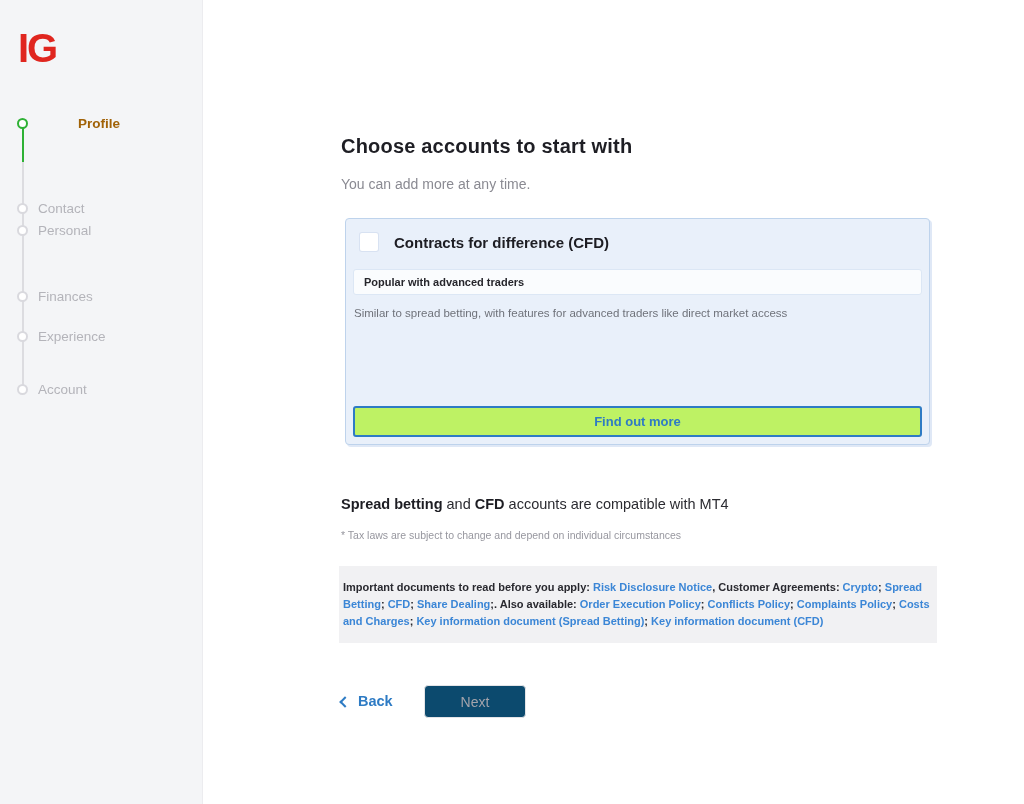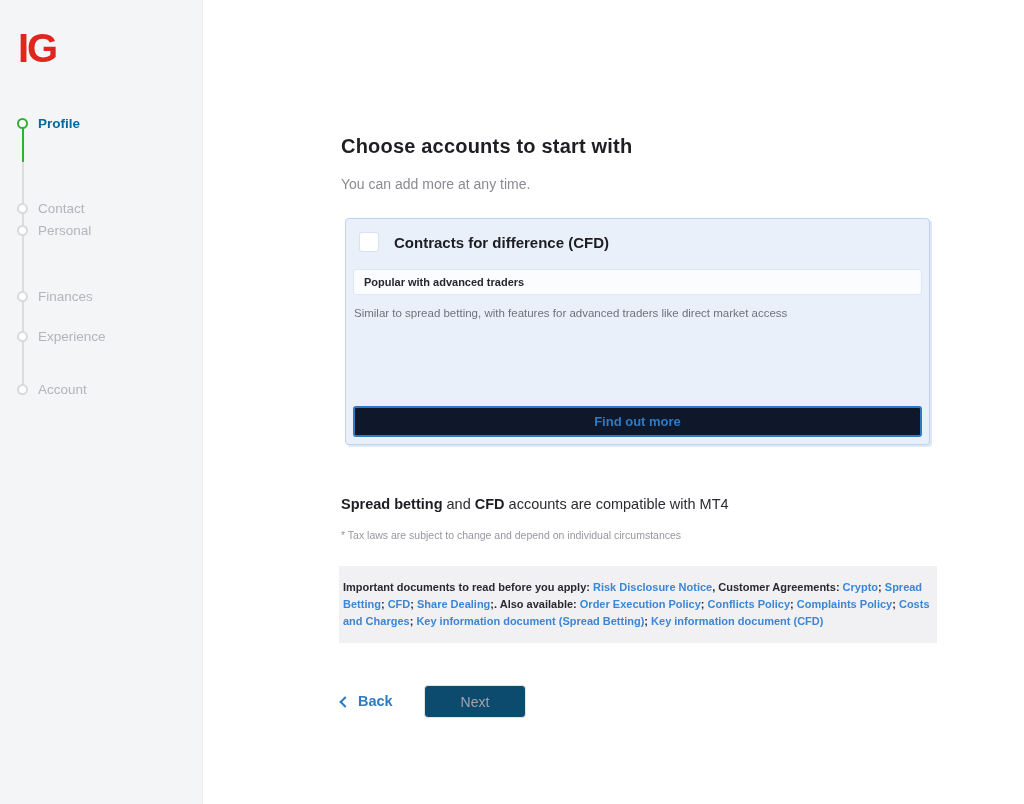--- a/index.html
+++ b/index.html
@@ -32,21 +32,21 @@
     position: absolute; left: 17px;
     display: flex; align-items: center; gap: 10px;
     height: 16px;
   }
   .step .dot {
     width: 11px; height: 11px; border-radius: 50%;
     background: #ffffff; border: 2px solid #d9d9de; flex: 0 0 auto;
   }
   .step .lbl { font-size: 13.5px; color: #b4b4ba; white-space: nowrap; }
   .step.active .dot { border-color: #2eb135; }
-  .step.active .lbl { color: #0369a1; font-weight: 700; }
+  .step.active .lbl { color: #a16207; font-weight: 700; margin-left: 40px; }
   .step-0 { top: 115px; } .step-1 { top: 178px; margin-top: 22px; } .step-2 { top: 222px; }
   .step-3 { top: 288px; } .step-4 { top: 328px; } .step-5 { top: 381px; }
 
   
   .main { position: absolute; left: 341px; top: 0; width: 600px; height: 804px; }
   .page-title {
     position: absolute; left: 0; top: 135px;
     font-size: 20px; font-weight: 700; color: #1e1e24; letter-spacing: .2px;
   }
   .page-subtitle {
@@ -77,21 +77,21 @@
     background: #fafcfe;
     border: 1px solid #dce7f5;
     border-radius: 3px;
     padding: 6px 10px;
     font-size: 11px; font-weight: 700; color: #26262c;
   }
   .cfd-desc { margin-top: 12px; padding-left: 1px; font-size: 11.5px; color: #6f727a; }
   .cfd-cta {
     margin-top: auto;
     width: 100%; height: 31px;
-    background: #0f172a;
+    background: #bef264;
     border: 2px solid #2e7bc4; border-radius: 3px;
     color: #2e7bc4; font-family: "Liberation Sans", sans-serif;
     font-size: 13px; font-weight: 700;
     cursor: pointer;
   }
 
   
   .compat { position: absolute; left: 0; top: 496px; font-size: 14.5px; color: #2b2b31; }
   .compat b { color: #1d1d23; }
   .footnote { position: absolute; left: 0; top: 529px; font-size: 10.5px; color: #97979f; }

